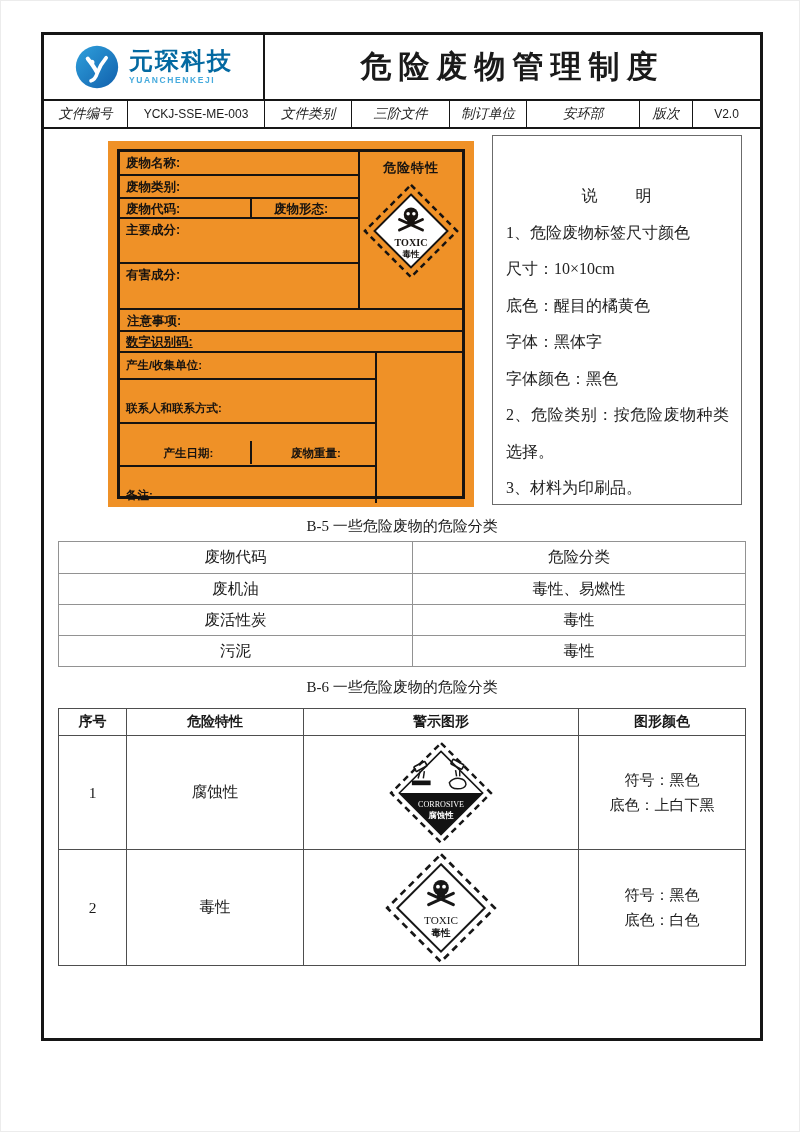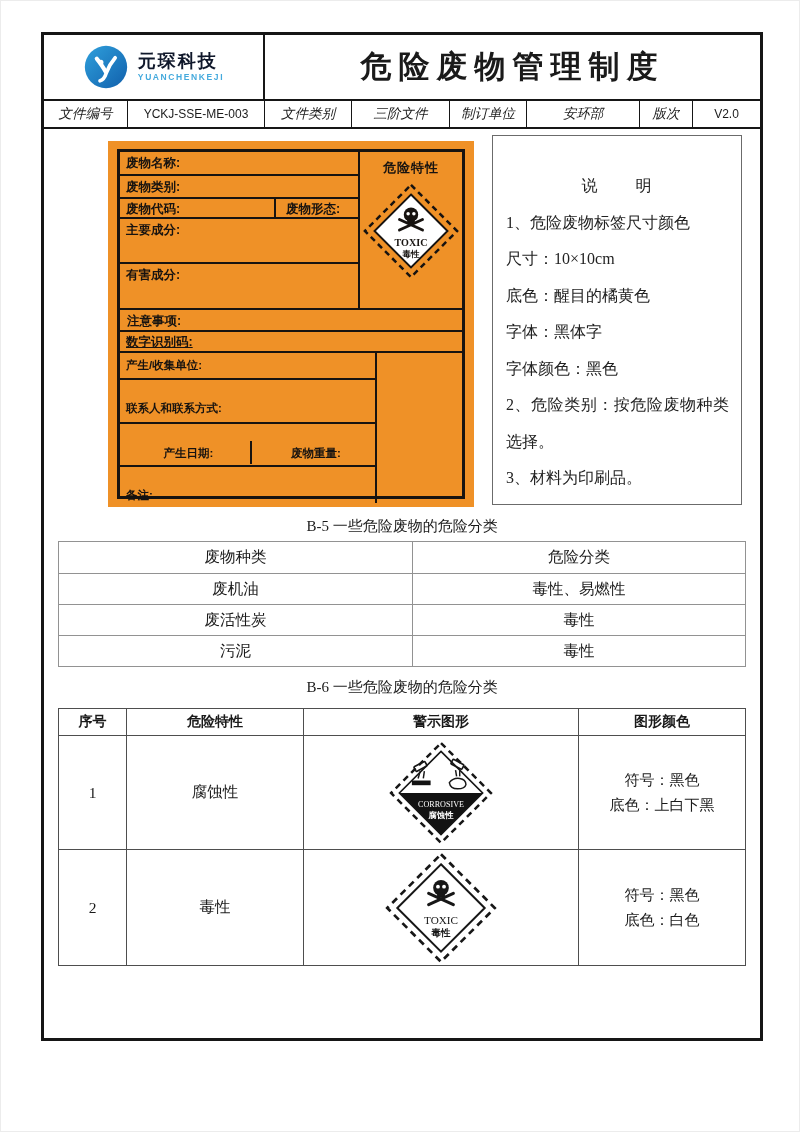--- a/index.html
+++ b/index.html
@@ -9,21 +9,21 @@
   .page { position:absolute; left:40px; top:31px; width:722px; height:1009px;
           border:3px solid #161616; background:#fff; }
 
   
   .hdr { display:flex; height:66px; border-bottom:2px solid #161616; }
   .logo-cell { width:221px; border-right:2px solid #161616; display:flex;
                align-items:center; justify-content:center; gap:9px; }
   .logo-badge { width:46px; height:46px; }
   .brand-txt { display:flex; flex-direction:column; line-height:1; }
   .brand-zh { font-family:"Liberation Sans","DejaVu Sans",sans-serif; font-weight:bold;
-              font-size:18px; color:#0f172a; letter-spacing:2px; }
+              font-size:24px; color:#0369a1; letter-spacing:2px; }
   .brand-en { font-family:"Liberation Sans","DejaVu Sans",sans-serif; font-weight:bold;
               font-size:8.5px; color:#45aadd; letter-spacing:1.6px; margin-top:3px; }
   .title-cell { flex:1; display:flex; align-items:center; justify-content:center; }
   .doc-title { font-size:31px; font-weight:bold; letter-spacing:7px; }
 
   
   .meta { display:flex; height:28px; border-bottom:2px solid #161616;
           font-size:13.5px; align-items:stretch; }
   .meta > div { display:flex; align-items:center; justify-content:center;
                 border-right:1.5px solid #161616; overflow:hidden; white-space:nowrap; }
@@ -41,39 +41,39 @@
               font-family:"Liberation Sans","DejaVu Sans",sans-serif; font-weight:bold; color:#171310; }
   .hw-in { border:3px solid #171310; height:100%; display:flex; flex-direction:column; }
   .hw-title { height:37px; line-height:34px; border-bottom:3px solid #171310;
               text-align:center; font-size:25px; letter-spacing:5px; }
   .hw-main { display:flex; border-bottom:2.5px solid #171310; }
   .hw-fields { width:240px; border-right:2.5px solid #171310; display:flex; flex-direction:column; }
   .f-row { border-bottom:2.5px solid #171310; font-size:12.5px; padding:3px 0 0 6px; }
   .f-row:last-child { border-bottom:none; }
   .fh24{height:24px;} .fh23{height:23px;} .fh20{height:20px; display:flex; padding:0;}
   .fh45{height:45px;} .fh44{height:44px;}
-  .f-split-a { width:156px; border-right:2.5px solid #171310; padding:2px 0 0 6px; }
-  .f-split-b { flex:1; padding:2px 0 0 10px; }
+  .f-split-a { width:132px; border-right:2.5px solid #171310; padding:2px 0 0 6px; }
+  .f-split-b { flex:1; padding:2px 0 0 22px; }
   .hw-hazcol { flex:1; display:flex; flex-direction:column; align-items:center; }
   .haz-title { font-size:13px; margin-top:7px; letter-spacing:1px; }
   .hw-row { border-bottom:2.5px solid #171310; font-size:12.5px; padding:3px 0 0 6px; }
   .hw-note { height:48px;padding-left:7px; }
   .hw-digit { height:24px; padding-top:2px;text-decoration:underline; }
   .hw-bottom { flex:1; display:flex; }
   .hw-bl { width:257px; border-right:2.5px solid #171310; display:flex; flex-direction:column;gap:16px; }
   .b-row { border-bottom:2.5px solid #171310; font-size:11.5px; padding:5px 0 0 6px; }
   .bh27{height:27px;} .bh28{height:28px;}
   .bh-split { height:27px; display:flex; padding:1px;text-align:center; }
   .b-split-a { width:131px; border-right:2.5px solid #171310; padding:5px 0 0 6px; }
   .b-split-b { flex:1; padding:5px 0 0 6px; }
   .b-last { flex:1; border-bottom:none; }
   .hw-br { flex:1; }
 
   .notes-box { position:absolute; left:448px; top:6px; width:250px; height:370px;
-               border:1.5px solid #6b6b6b; padding:32px 12px 0 13px;
+               border:1.5px solid #6b6b6b; padding:42px 12px 0 13px;
                font-size:16px; line-height:36.5px; color:#222; }
   .notes-title { text-align:center; letter-spacing:2px; }
   .notes-line { text-align:justify; }
 
   
   .cap { text-align:center; font-size:15px; }
   .cap5 { height:30px; line-height:30px; }
   .cap6 { height:41px; line-height:41px; }
 
   
@@ -205,21 +205,21 @@
       <div class="notes-line">字体颜色：黑色</div>
       <div class="notes-line">2、危险类别：按危险废物种类选择。</div>
       <div class="notes-line">3、材料为印刷品。</div>
     </div>
   </div>
 
   <div class="cap cap5">B-5 一些危险废物的危险分类</div>
 
   <div class="t5">
     <div class="r">
-      <div class="c1">废物种类</div>
+      <div class="c1">废物代码</div>
       <div class="c2">危险分类</div>
     </div>
     <div class="r">
       <div class="c1">废机油</div>
       <div class="c2">毒性、易燃性</div>
     </div>
     <div class="r">
       <div class="c1">废活性炭</div>
       <div class="c2">毒性</div>
     </div>

